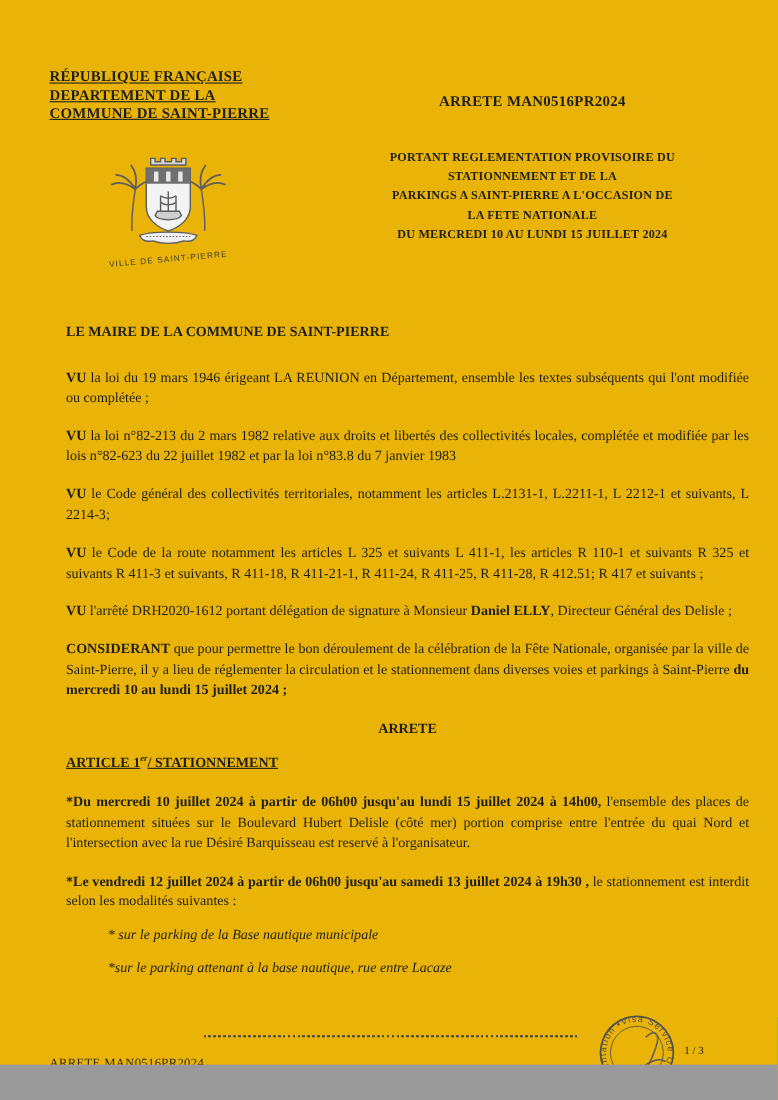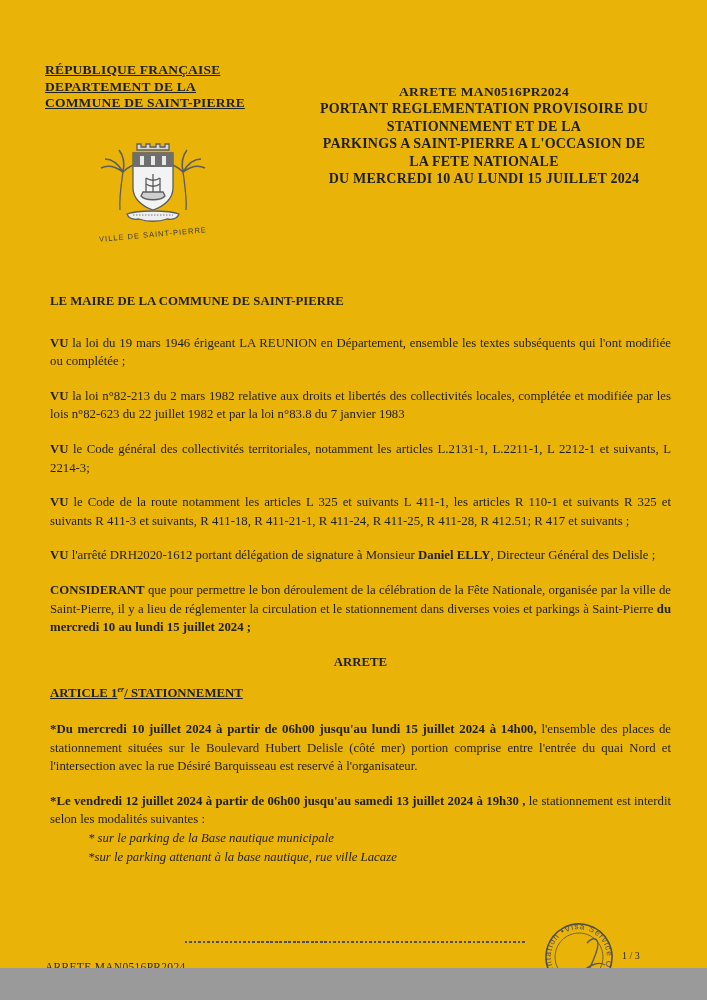--- a/index.html
+++ b/index.html
@@ -22,28 +22,28 @@
   .coat-caption{
     font-size:7.5px;letter-spacing:1px;color:#3a3a3a;
     transform:rotate(-5deg);margin-top:-2px;
     font-family:"Liberation Sans","DejaVu Sans",sans-serif;
   }
   .header-right{
     position:absolute;left:300px;top:84px;width:368px;
     text-align:center;font-weight:700;
   }
   .doc-reference{font-size:13.5px;letter-spacing:.3px;}
-  .doc-title{font-size:14px;line-height:17.5px;letter-spacing:.2px;font-family:Liberation Serif, serif;}
+  .doc-title{margin-top:35px;font-size:11px;line-height:17.5px;letter-spacing:.2px;font-family:Liberation Serif, serif;}
   
   .body-text{
-    position:absolute;left:50px;top:292px;width:621px;
+    position:absolute;left:60px;top:292px;width:621px;
     font-size:12.8px;line-height:18.6px;text-align:justify;
   }
   .salutation{font-weight:700;margin:0 0 23px;}
-  .rich p{margin:0 0 16px;}
+  .rich p{margin:12px 0 16px;}
   .rich p.nogap{margin-bottom:0;}
   .rich p.indent{margin-left:38px;margin-bottom:1px;text-align:left;font-style:italic;}
   .rich p.center-heading{text-align:center;font-weight:700;margin:6px 0 13px;}
   .rich p.article-heading{text-align:left;font-weight:700;margin:0 0 17px;}
   .rich p.article-heading span{text-decoration:underline;}
   .rich sup{font-size:8px;vertical-align:super;line-height:0;}
   
   .footer-rule{
     position:absolute;left:185px;top:941px;width:340px;height:2px;
     background-image:repeating-linear-gradient(90deg,#4d4d4d 0 2.5px,transparent 2.5px 4.5px);
@@ -119,21 +119,21 @@
         <p><span style="font-weight: 700;">VU</span><span> le Code de la route notamment les articles L 325 et suivants L 411-1, les articles R 110-1 et suivants R 325 et suivants  R 411-3 et suivants, R 411-18, R 411-21-1, R 411-24, R 411-25, R 411-28, R 412.51; R 417 et suivants ;</span></p>
         <p><span style="font-weight: 700;">VU</span><span> l'arrêté DRH2020-1612 portant délégation de signature à Monsieur </span><span style="font-weight: 700;">Daniel ELLY</span><span>, Directeur Général des Delisle ;</span></p>
         <p><span style="font-weight: 700;">CONSIDERANT</span><span> que pour permettre le bon déroulement de la célébration de la Fête Nationale, organisée par la ville de Saint-Pierre, il y a lieu de réglementer la circulation et le stationnement dans diverses voies et parkings à Saint-Pierre </span><span style="font-weight: 700;">du mercredi 10 au lundi 15 juillet 2024 ;</span></p>
       </div>
     <div class="rich">
         <p class="center-heading"><span style="font-weight: 700;">ARRETE</span></p>
         <p class="article-heading"><span style="font-weight: 700;">ARTICLE 1</span><sup style="font-weight: 700; font-style: italic;">er</sup><span style="font-weight: 700;">/ STATIONNEMENT</span></p>
         <p><span style="font-weight: 700;">*Du mercredi 10 juillet 2024 à partir de 06h00 jusqu'au lundi 15 juillet 2024 à 14h00,</span><span> l'ensemble des places de stationnement situées sur le Boulevard Hubert Delisle (côté mer) portion comprise entre l'entrée du quai Nord et l'intersection avec la rue Désiré Barquisseau est reservé à l'organisateur.</span></p>
         <p class="nogap"><span style="font-weight: 700;">*Le vendredi 12 juillet 2024 à partir de 06h00 jusqu'au samedi 13 juillet 2024 à 19h30 ,</span><span> le stationnement est interdit selon les modalités suivantes :</span></p>
         <p class="indent"><span>* sur le parking de la Base nautique municipale</span></p>
-        <p class="indent"><span>*sur le parking attenant à la base nautique, rue ville Lacaze</span></p>
+        <p class="indent"><span>*sur le parking attenant à la base nautique, rue entre Lacaze</span></p>
       </div>
   </div>
 
   <div class="footer-rule"></div>
   <div class="footer-ref">ARRETE MAN0516PR2024</div>
   <div class="page-number">1 / 3</div>
 
   <div class="stamp">
     <svg width="110" height="78" viewBox="0 0 110 78">
       <g transform="rotate(-28 38 36)">

